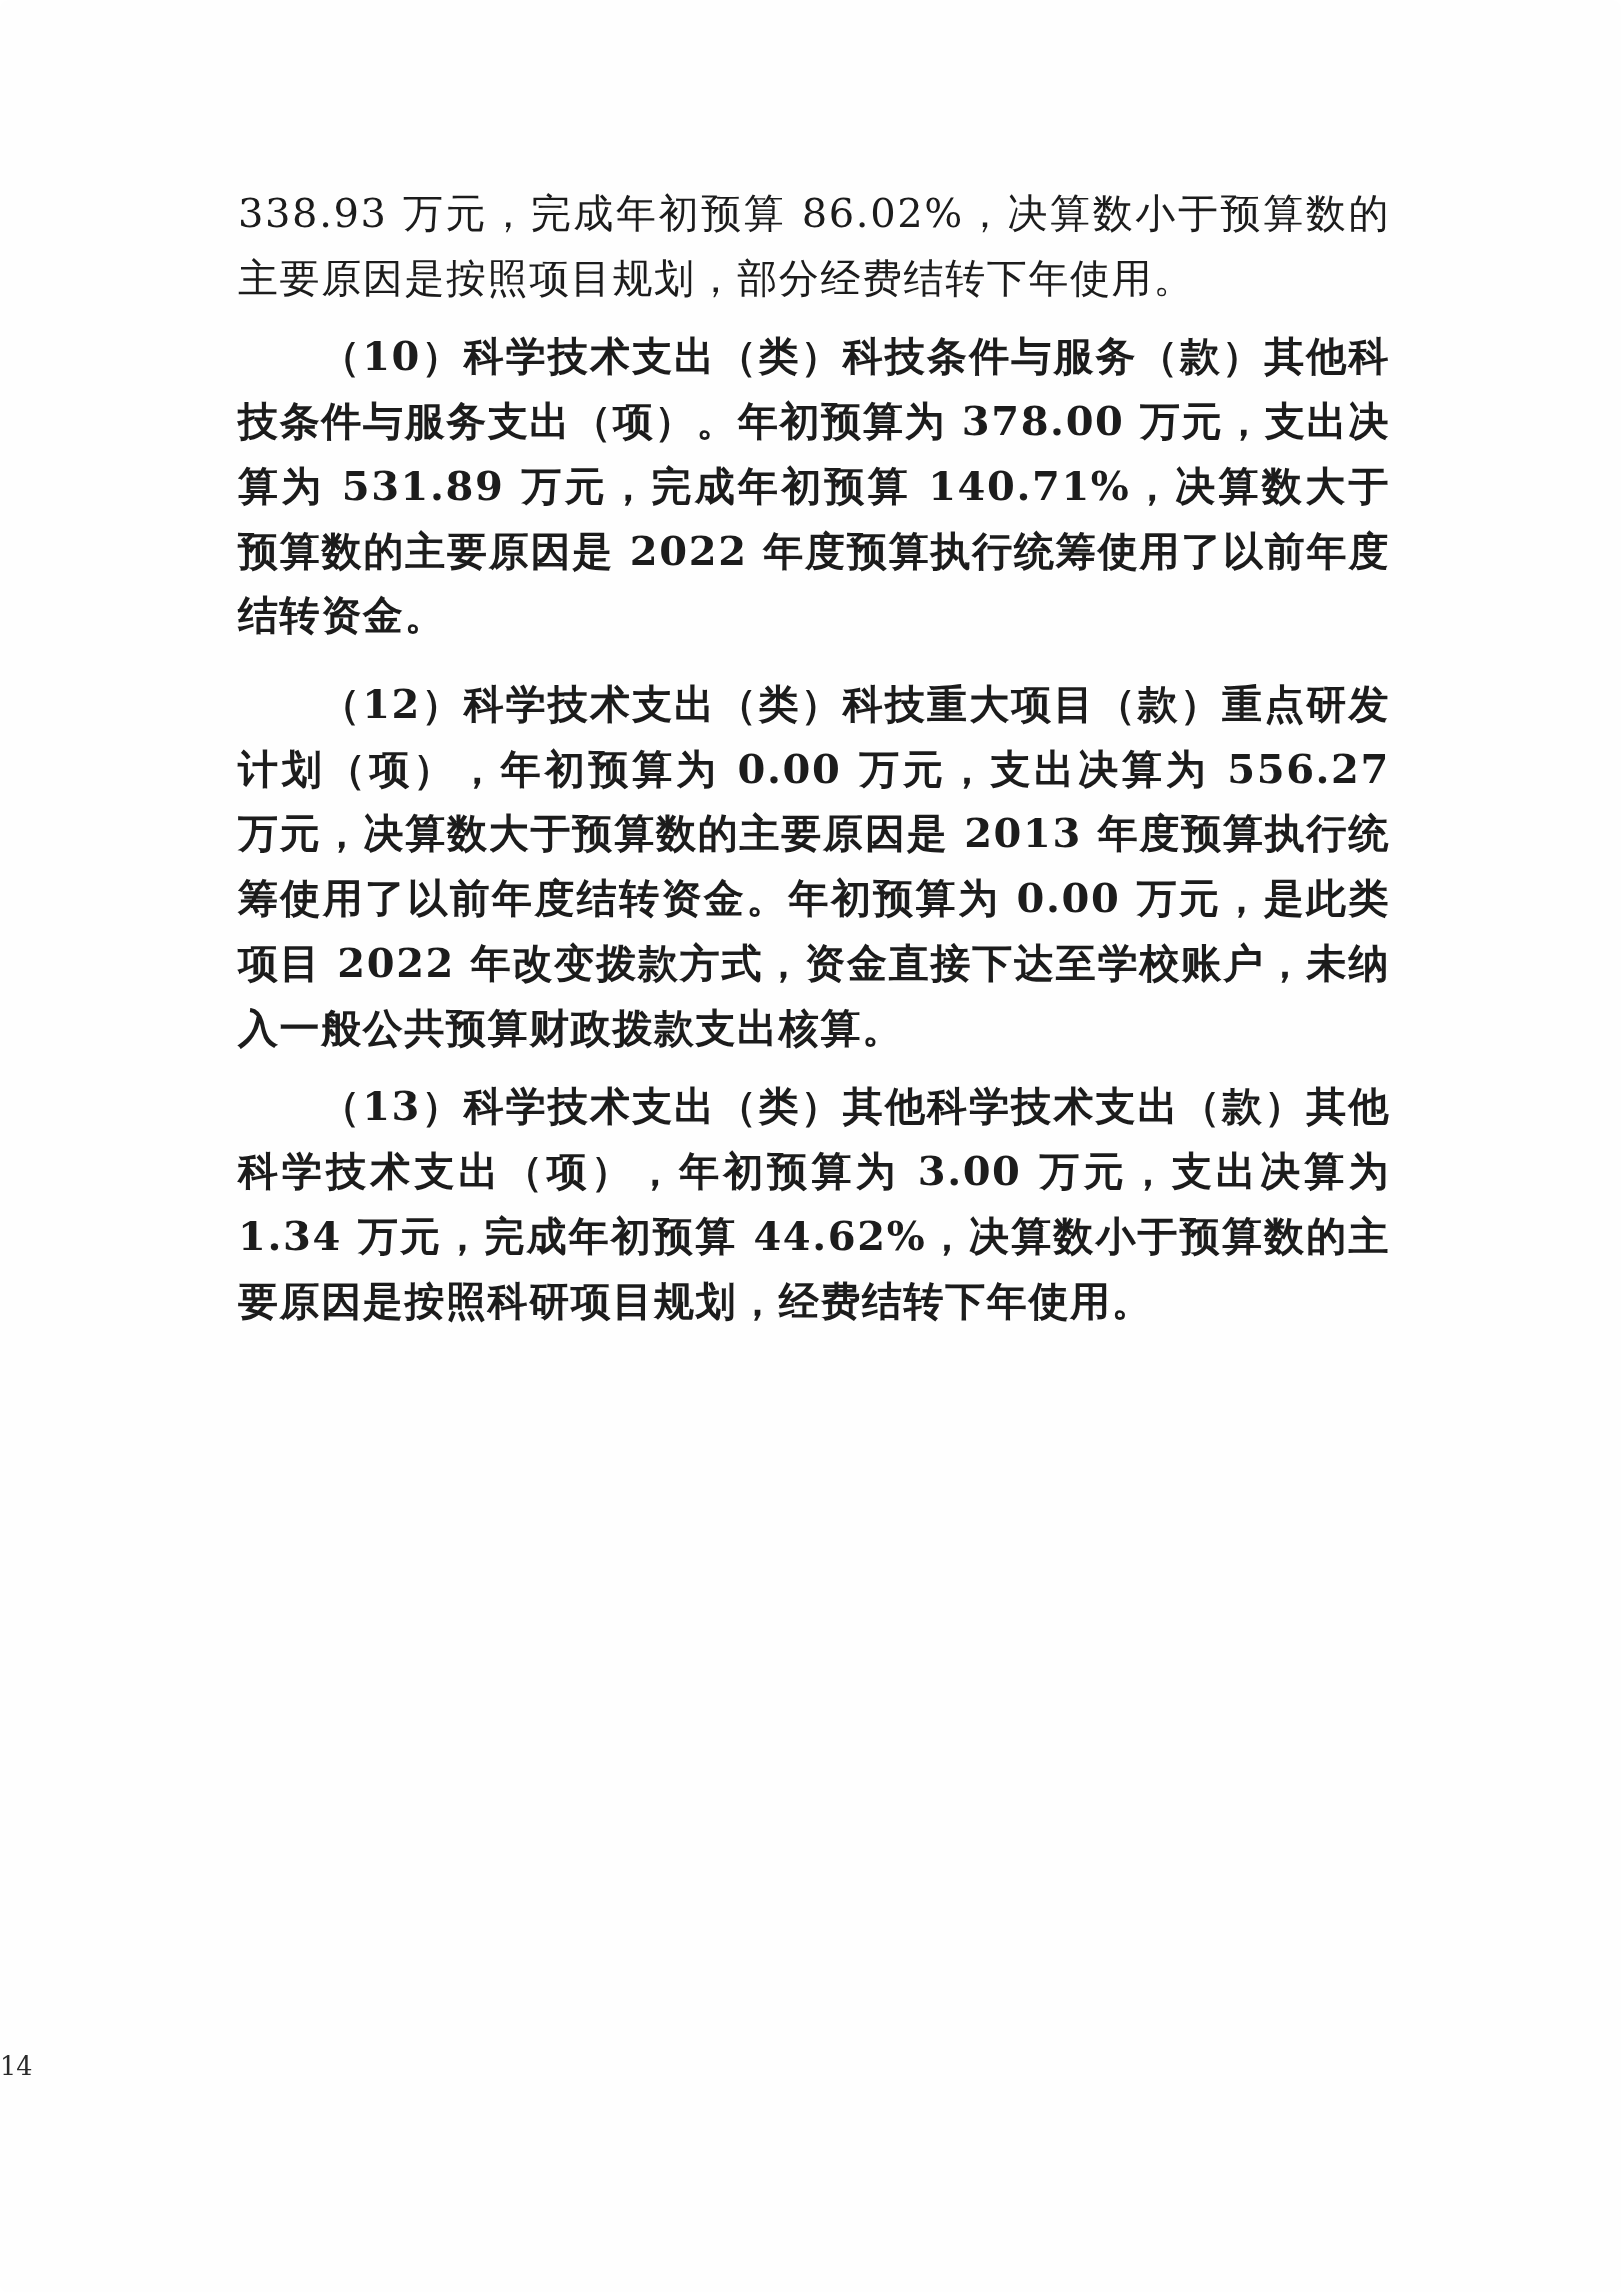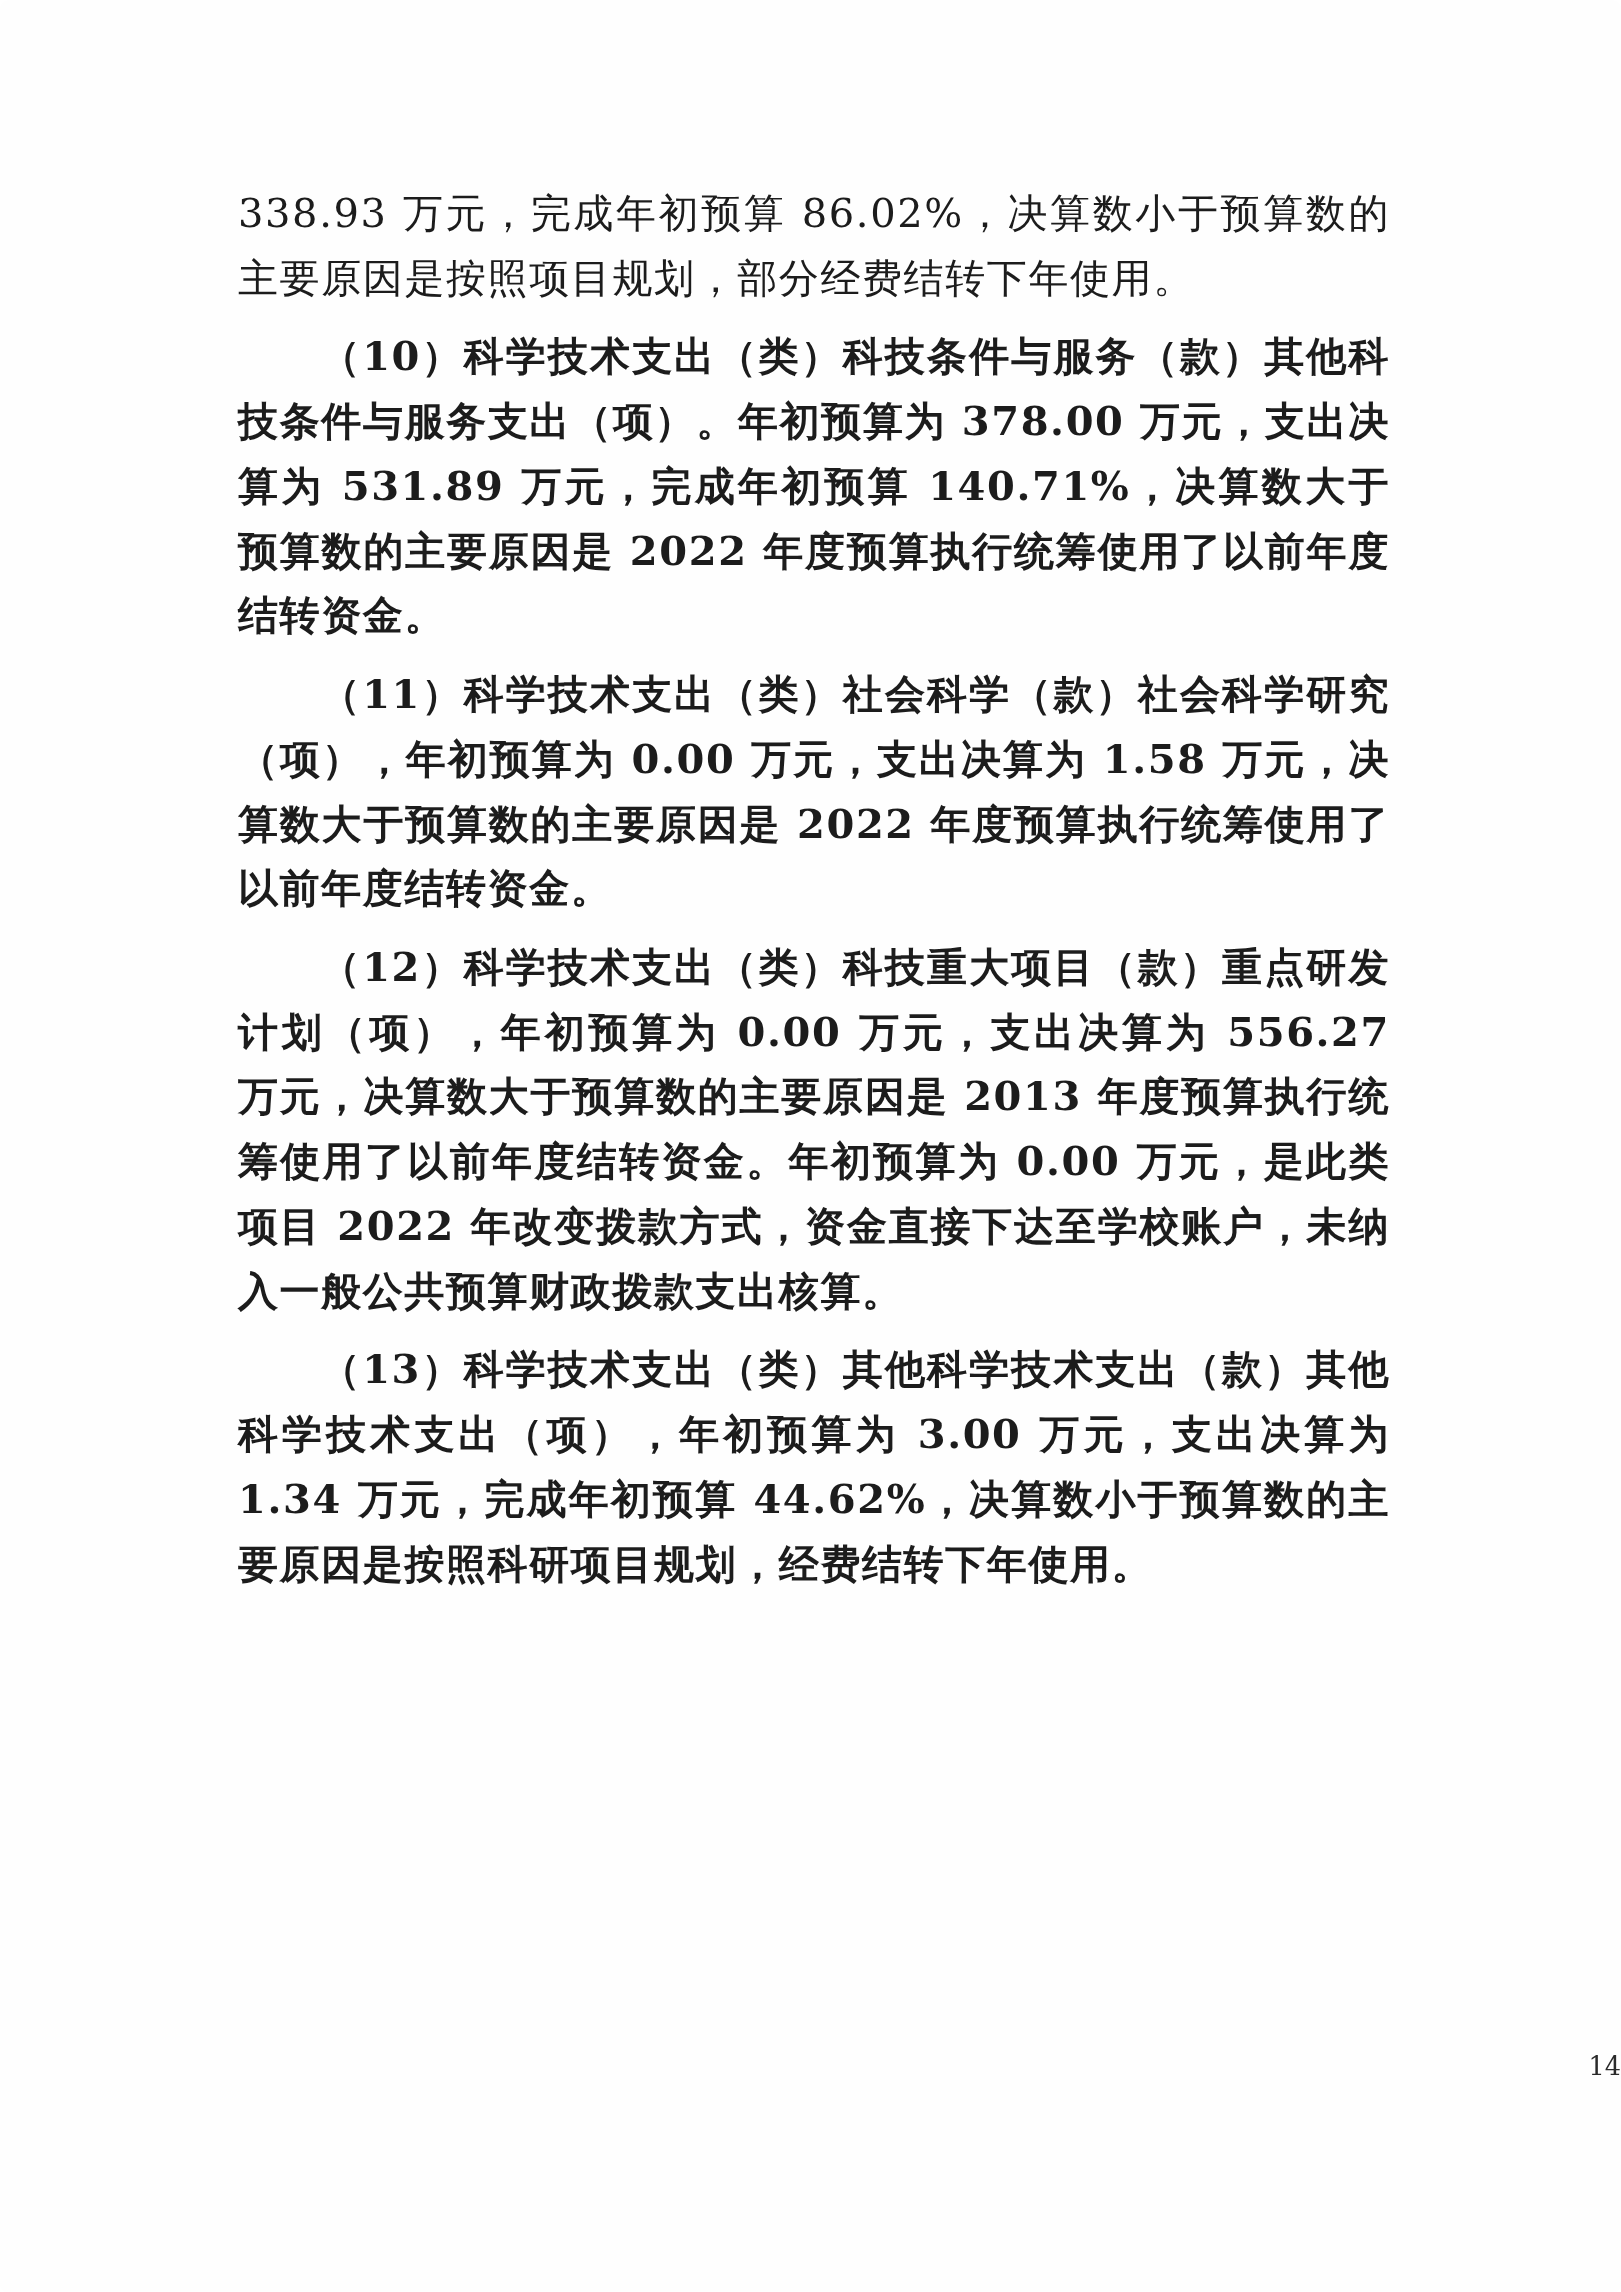--- a/index.html
+++ b/index.html
@@ -46,42 +46,41 @@
   }
   .para.cont {
     text-indent: 0;
   }
   .spacer-sm { height: 9.8px; }
   .page-number {
     position: absolute;
     left: 0;
     right: 0;
     top: 2051px;
-    text-align: right;
+    text-align: left;
     font-size: 25.5px;
     color: #2a2a2a;
     font-family: "DejaVu Serif", "Liberation Serif", serif;
   }
 </style>
 </head>
 <body>
 
 <div class="page">
 
   <div class="content">
 
     <p class="para cont">338.93 万元，完成年初预算 86.02%，决算数小于预算数的主要原因是按照项目规划，部分经费结转下年使用。</p>
 
     <div class="spacer-sm"></div>
 
     <p class="para indent">（10）科学技术支出（类）科技条件与服务（款）其他科技条件与服务支出（项）。年初预算为 378.00 万元，支出决算为 531.89 万元，完成年初预算 140.71%，决算数大于预算数的主要原因是 2022 年度预算执行统筹使用了以前年度结转资金。</p>
 
     <div class="spacer-sm"></div>
 
-    <p class="para indent">（11）科学技术支出（类）社会科学（款）社会科学研究（项），年初预算为 0.00 万元，支出决算为 1.58 万元，决算数大于预算数的主要原因是 2022 年度预算执行统筹使用了以前年度结转资金。</p>
 
     <div class="spacer-sm"></div>
 
     <p class="para indent">（12）科学技术支出（类）科技重大项目（款）重点研发计划（项），年初预算为 0.00 万元，支出决算为 556.27 万元，决算数大于预算数的主要原因是 2013 年度预算执行统筹使用了以前年度结转资金。年初预算为 0.00 万元，是此类项目 2022 年改变拨款方式，资金直接下达至学校账户，未纳入一般公共预算财政拨款支出核算。</p>
 
     <div class="spacer-sm"></div>
 
     <p class="para indent">（13）科学技术支出（类）其他科学技术支出（款）其他科学技术支出（项），年初预算为 3.00 万元，支出决算为 1.34 万元，完成年初预算 44.62%，决算数小于预算数的主要原因是按照科研项目规划，经费结转下年使用。</p>
 
   </div>

